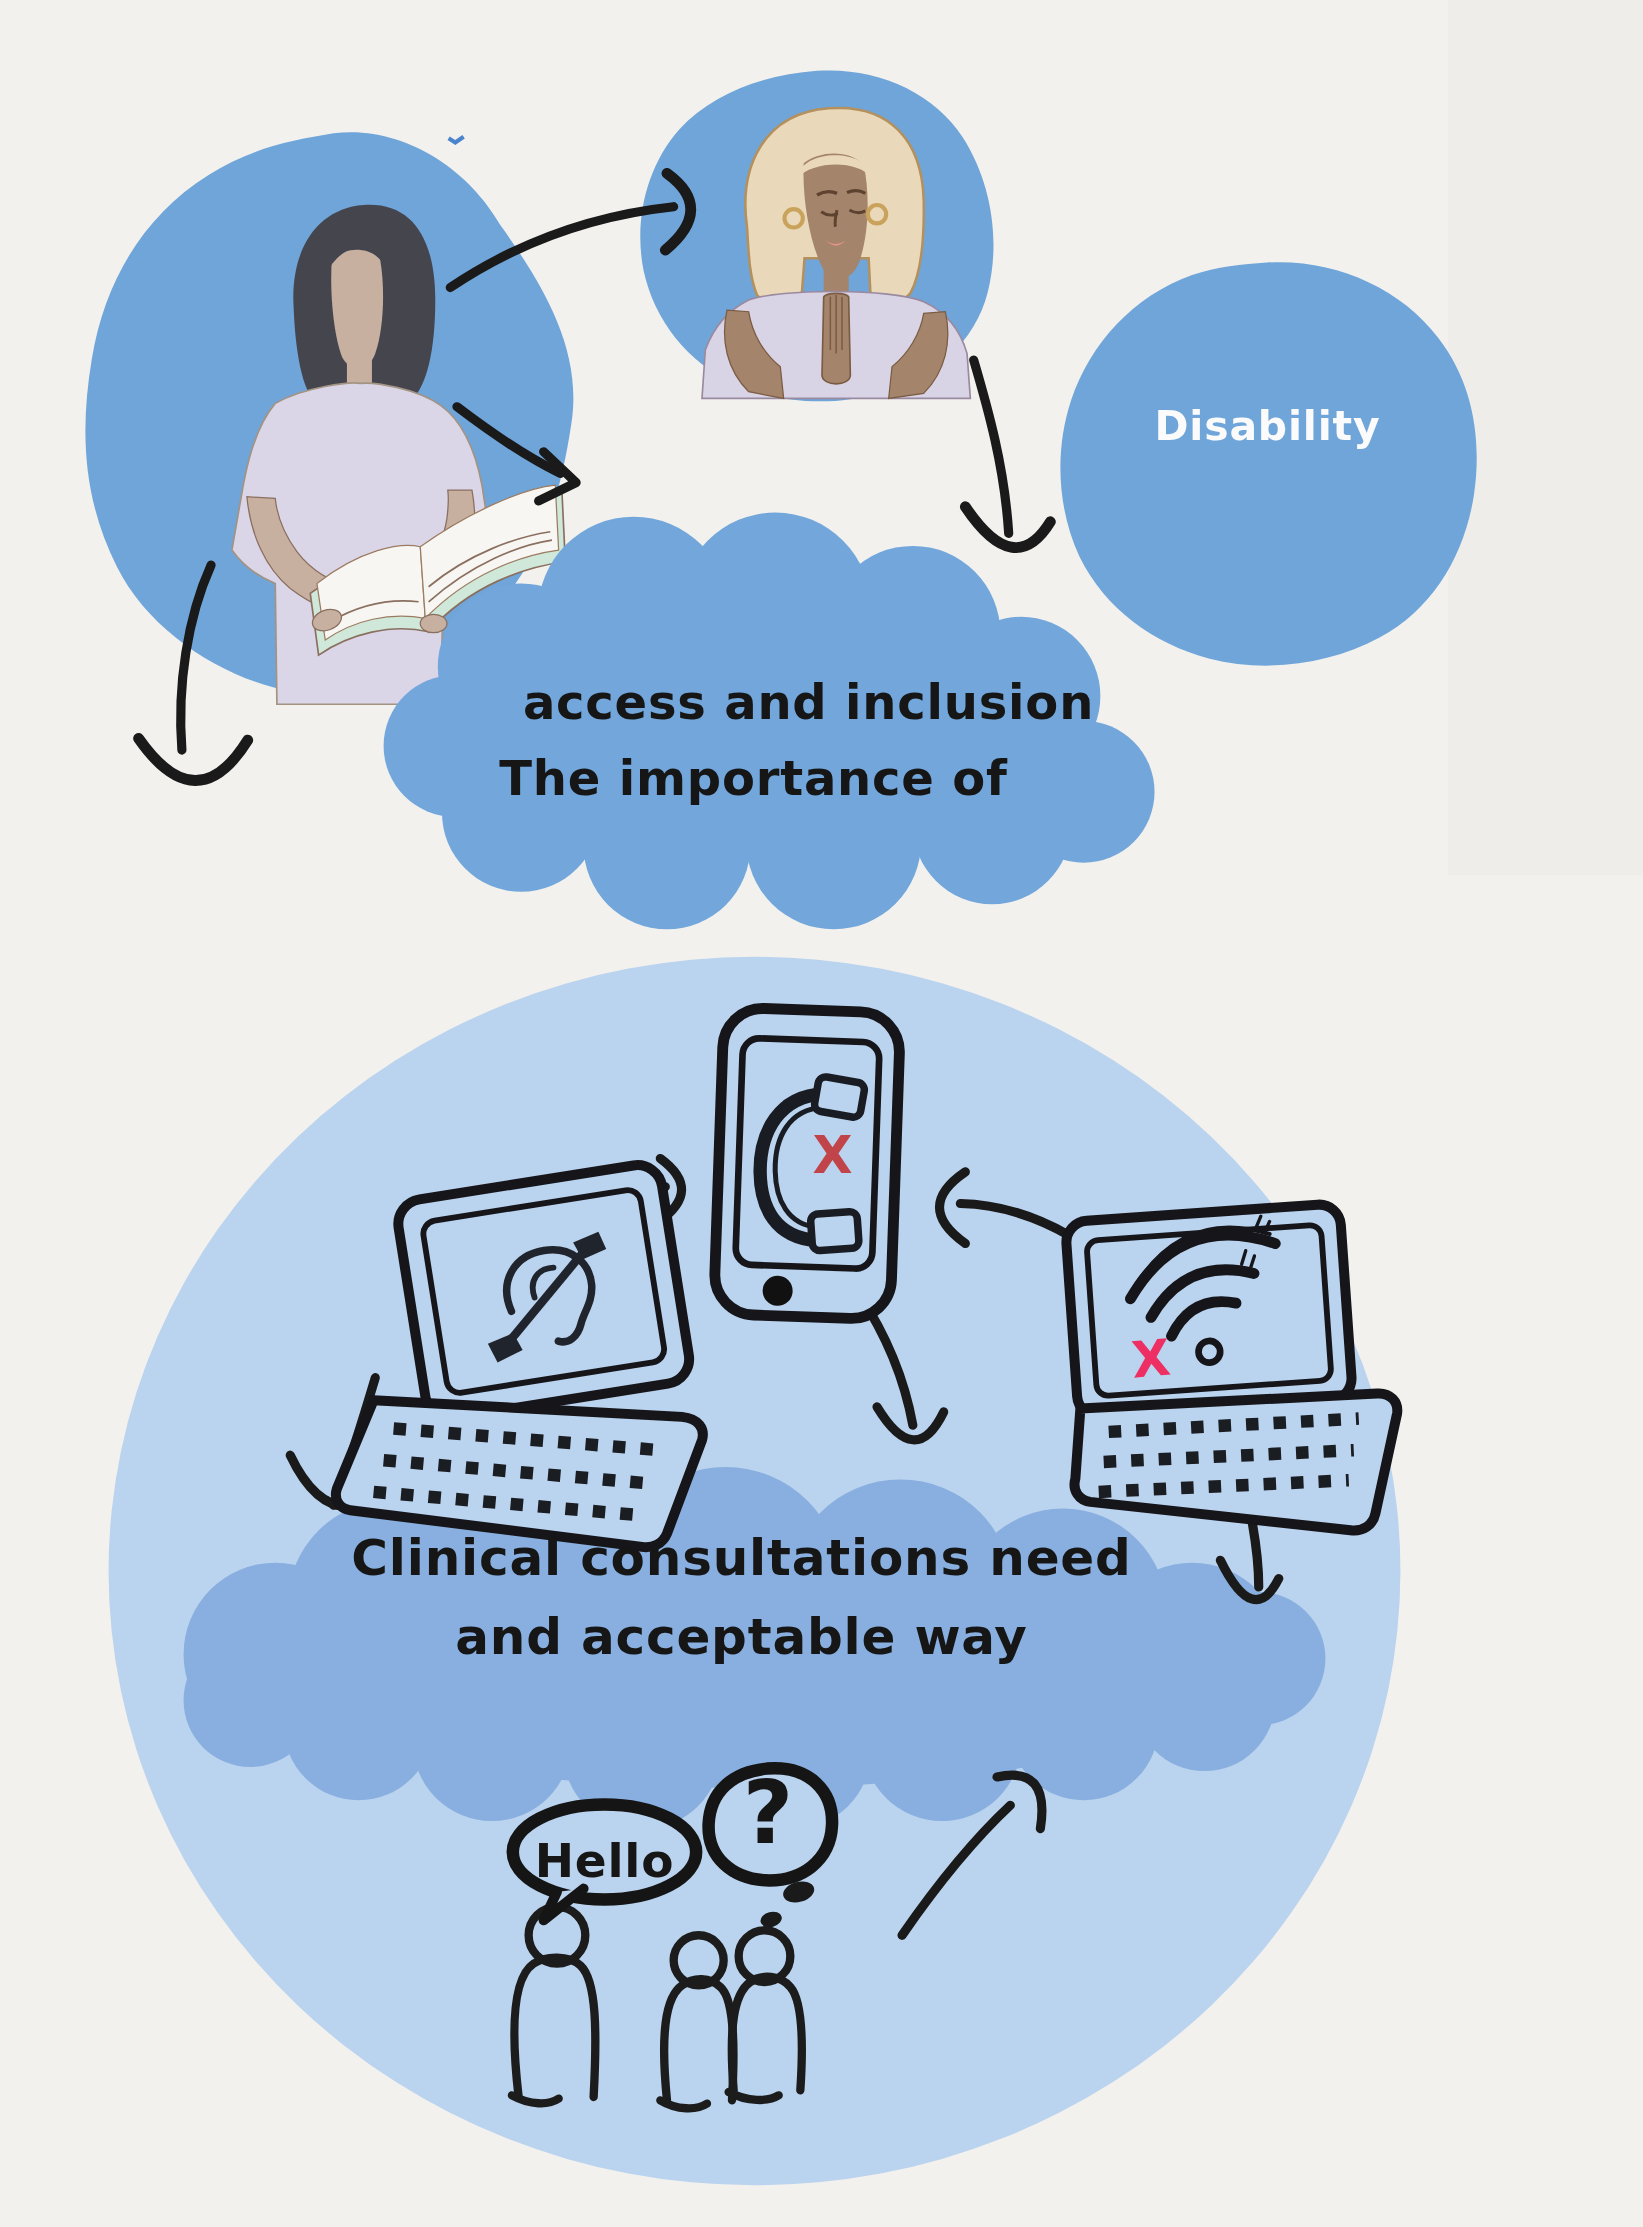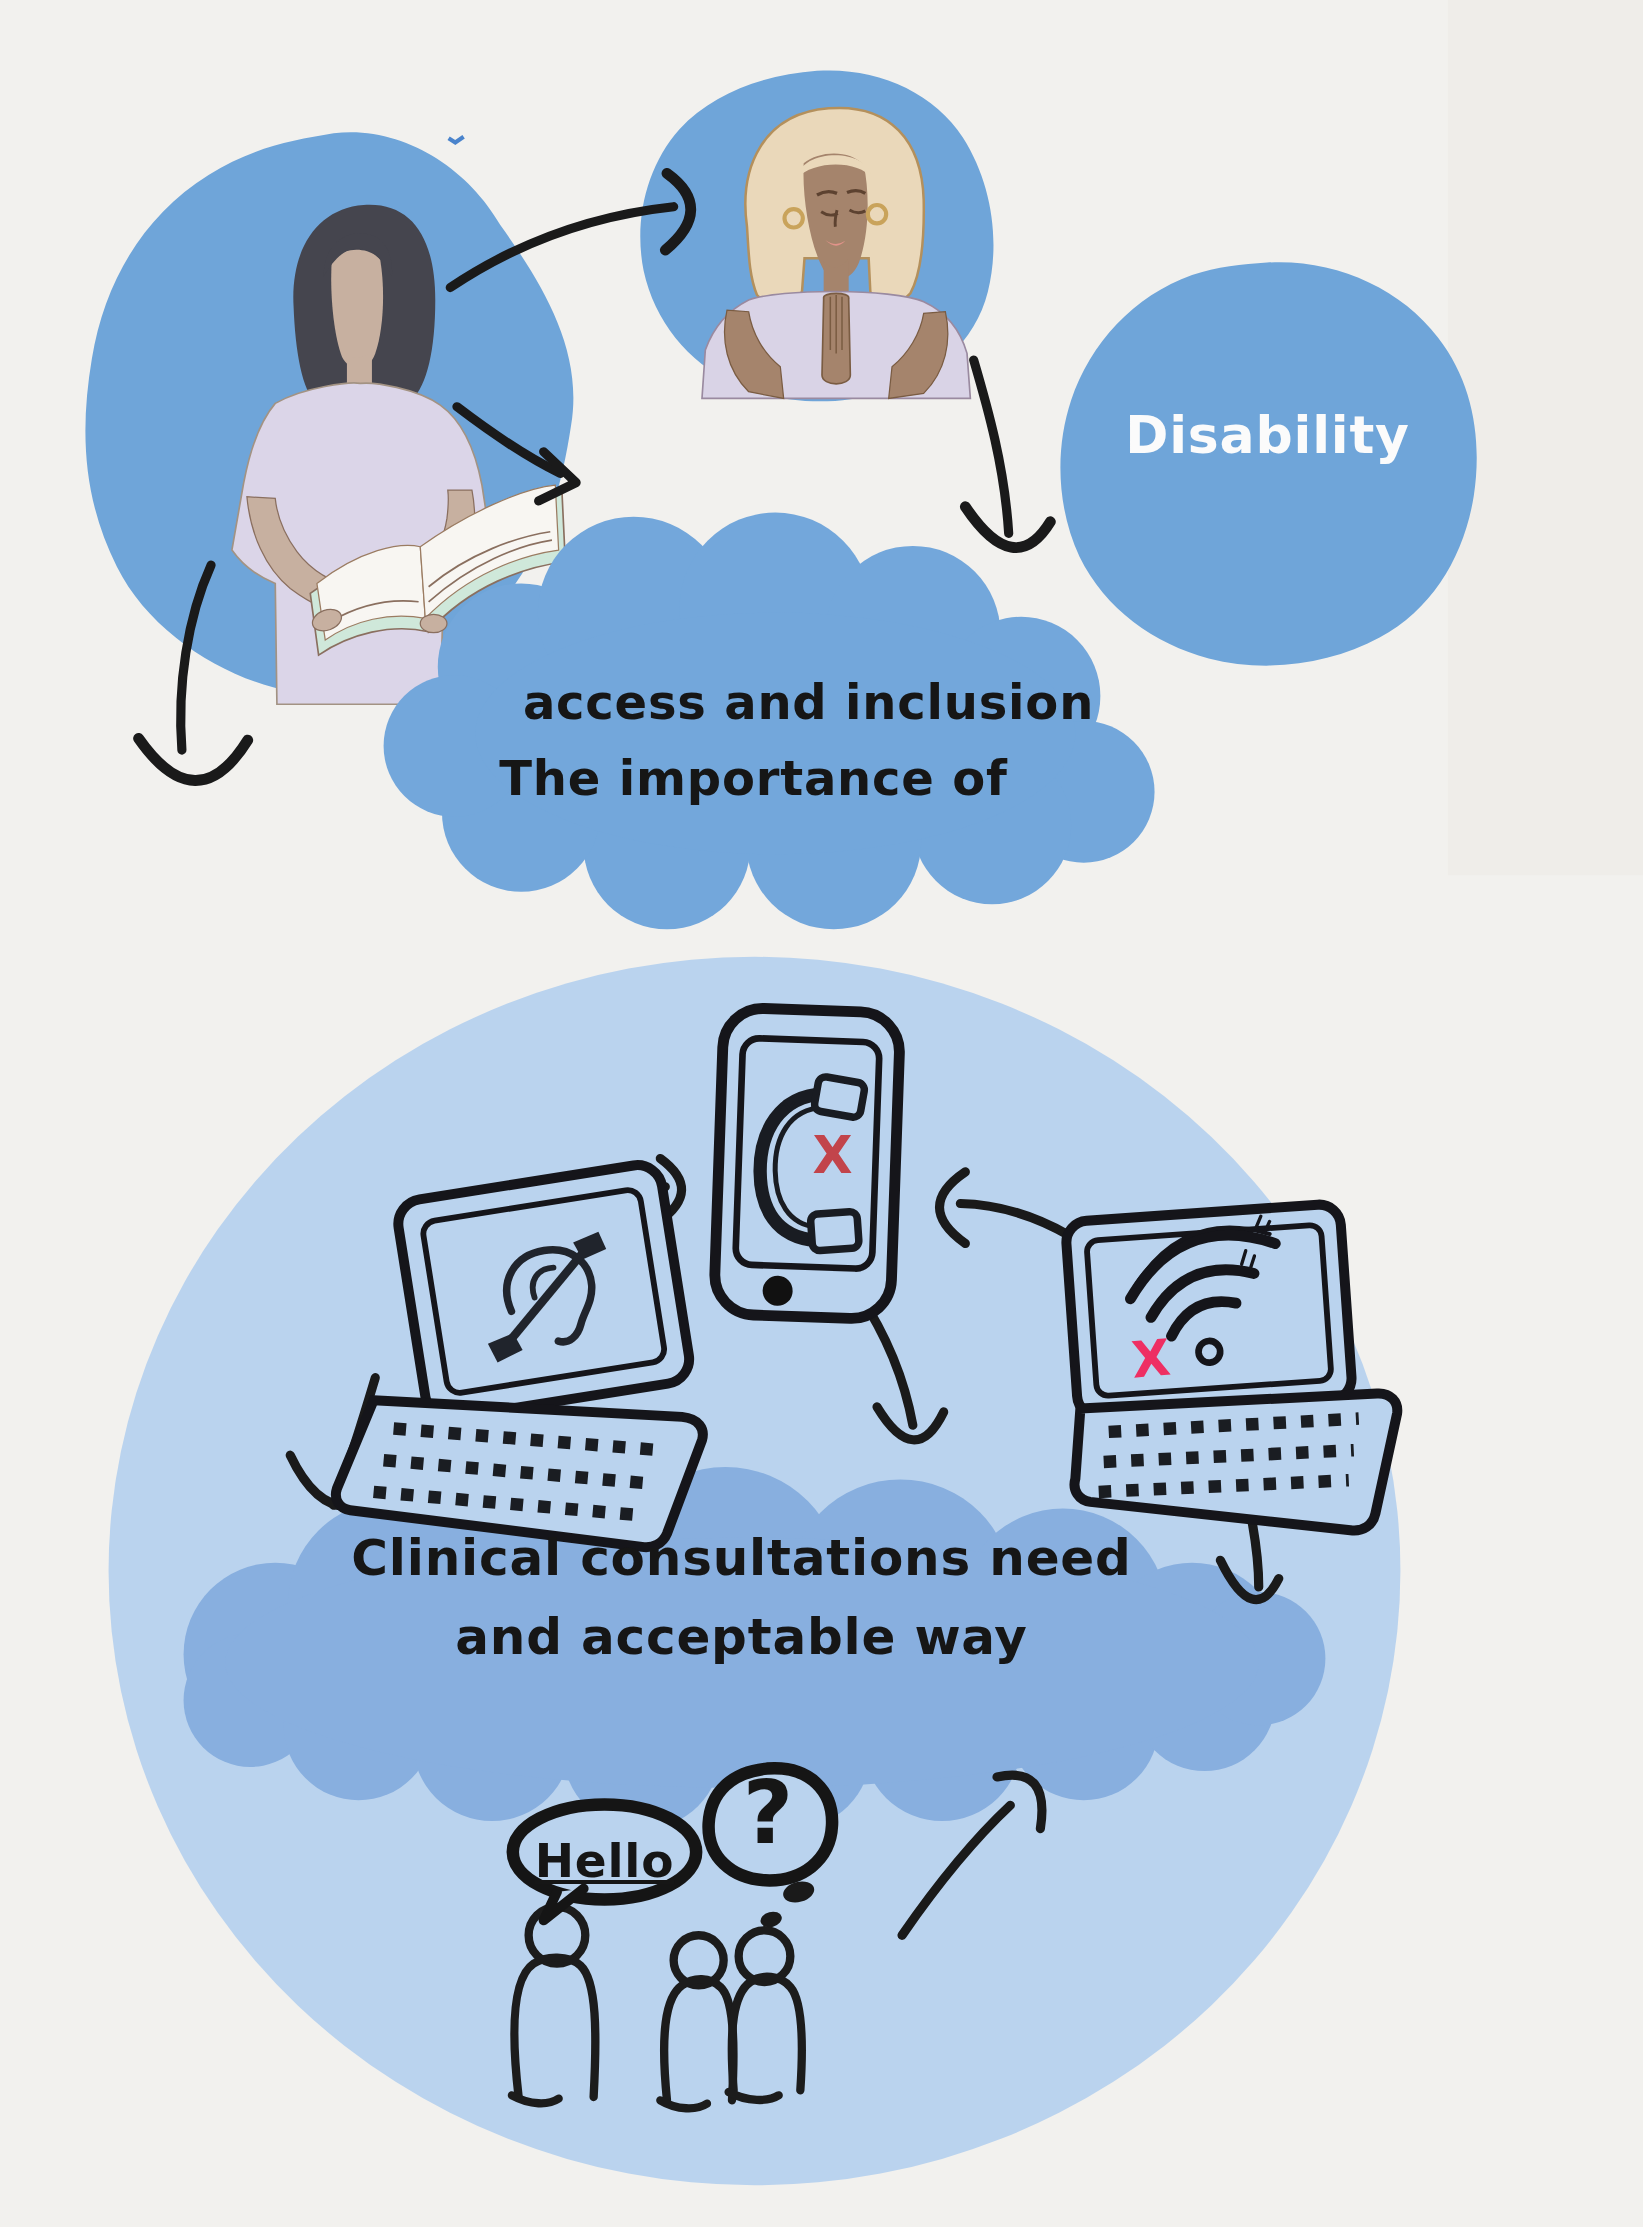--- a/index.html
+++ b/index.html
@@ -6,21 +6,21 @@
   .stage{
     position:relative;width:1644px;height:2227px;overflow:hidden;
     background:#f2f1ee;
     font-family:"DejaVu Sans", sans-serif;
   }
   .stage svg{position:absolute;left:0;top:0;}
   .txt{
     position:absolute;font-weight:700;color:#161616;text-align:center;
     letter-spacing:0.8px;line-height:1.58;white-space:nowrap;
   }
-  .badge-line{font-size:52px;color:#fbfbfb;line-height:1.62;}
+  .badge-line{font-size:41px;color:#fbfbfb;line-height:1.62;}
   .cloud1-line{font-size:48px;}
   .cloud2-line{font-size:50px;}
   .hello{font-size:47px;}
   .qmark{font-size:87px;}
   .xmark-red{font-size:52px;color:#c2444b;}
   .xmark-pink{font-size:50px;color:#ee2f63;}
   .stack{display:flex;flex-direction:column;align-items:center;}
 </style>
 </head>
 <body>
@@ -220,18 +220,18 @@
   <div class="txt stack" style="left:425px;top:665px;width:717px;">
     <div class="cloud1-line" style="transform:translateX(25px);">access and inclusion</div>
     <div class="cloud1-line" style="transform:translateX(-30px);">The importance of</div>
   </div>
 
   <div class="txt stack" style="left:208px;top:1519px;width:1067px;">
     <div class="cloud2-line">Clinical consultations need</div>
     <div class="cloud2-line">and acceptable way</div>
   </div>
 
-  <div class="txt hello" style="left:513px;top:1824px;width:183px;text-decoration:underline;">Hello</div>
+  <div class="txt hello" style="left:513px;top:1824px;width:183px;">Hello</div>
   <div class="txt qmark" style="left:727px;top:1766px;width:83px;line-height:1.1;">?</div>
   <div class="txt xmark-red" style="left:802px;top:1127px;width:62px;line-height:1.1;">X</div>
   <div class="txt xmark-pink" style="left:1124px;top:1332px;width:55px;line-height:1.1;transform:rotate(-5deg);">X</div>
 </div>
 
 
 </body></html>

